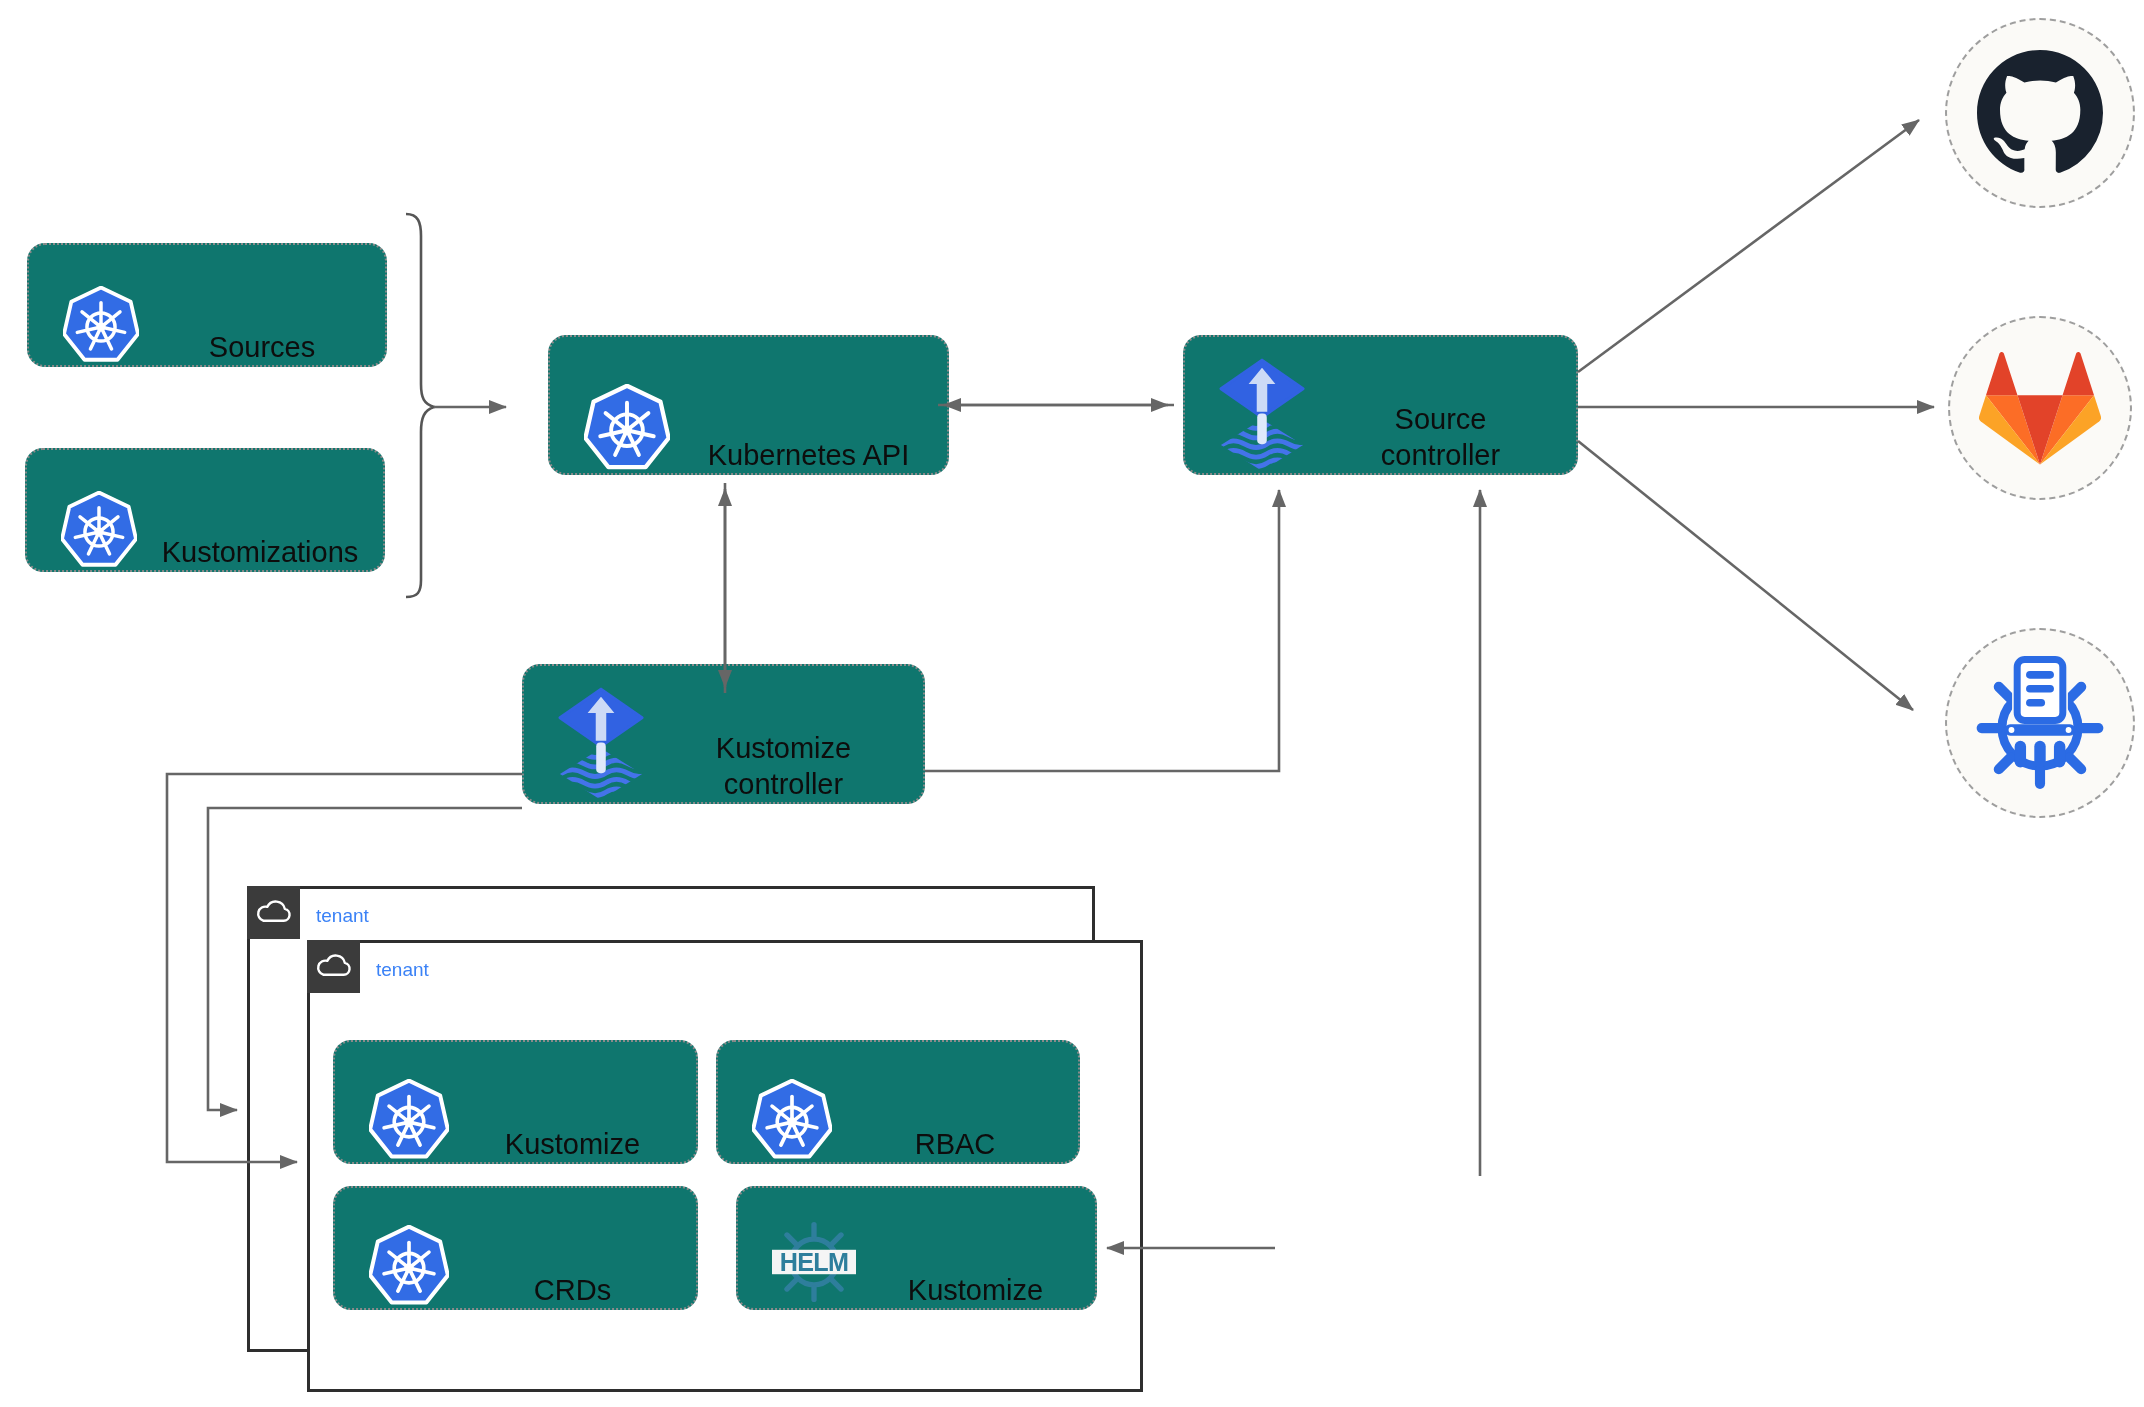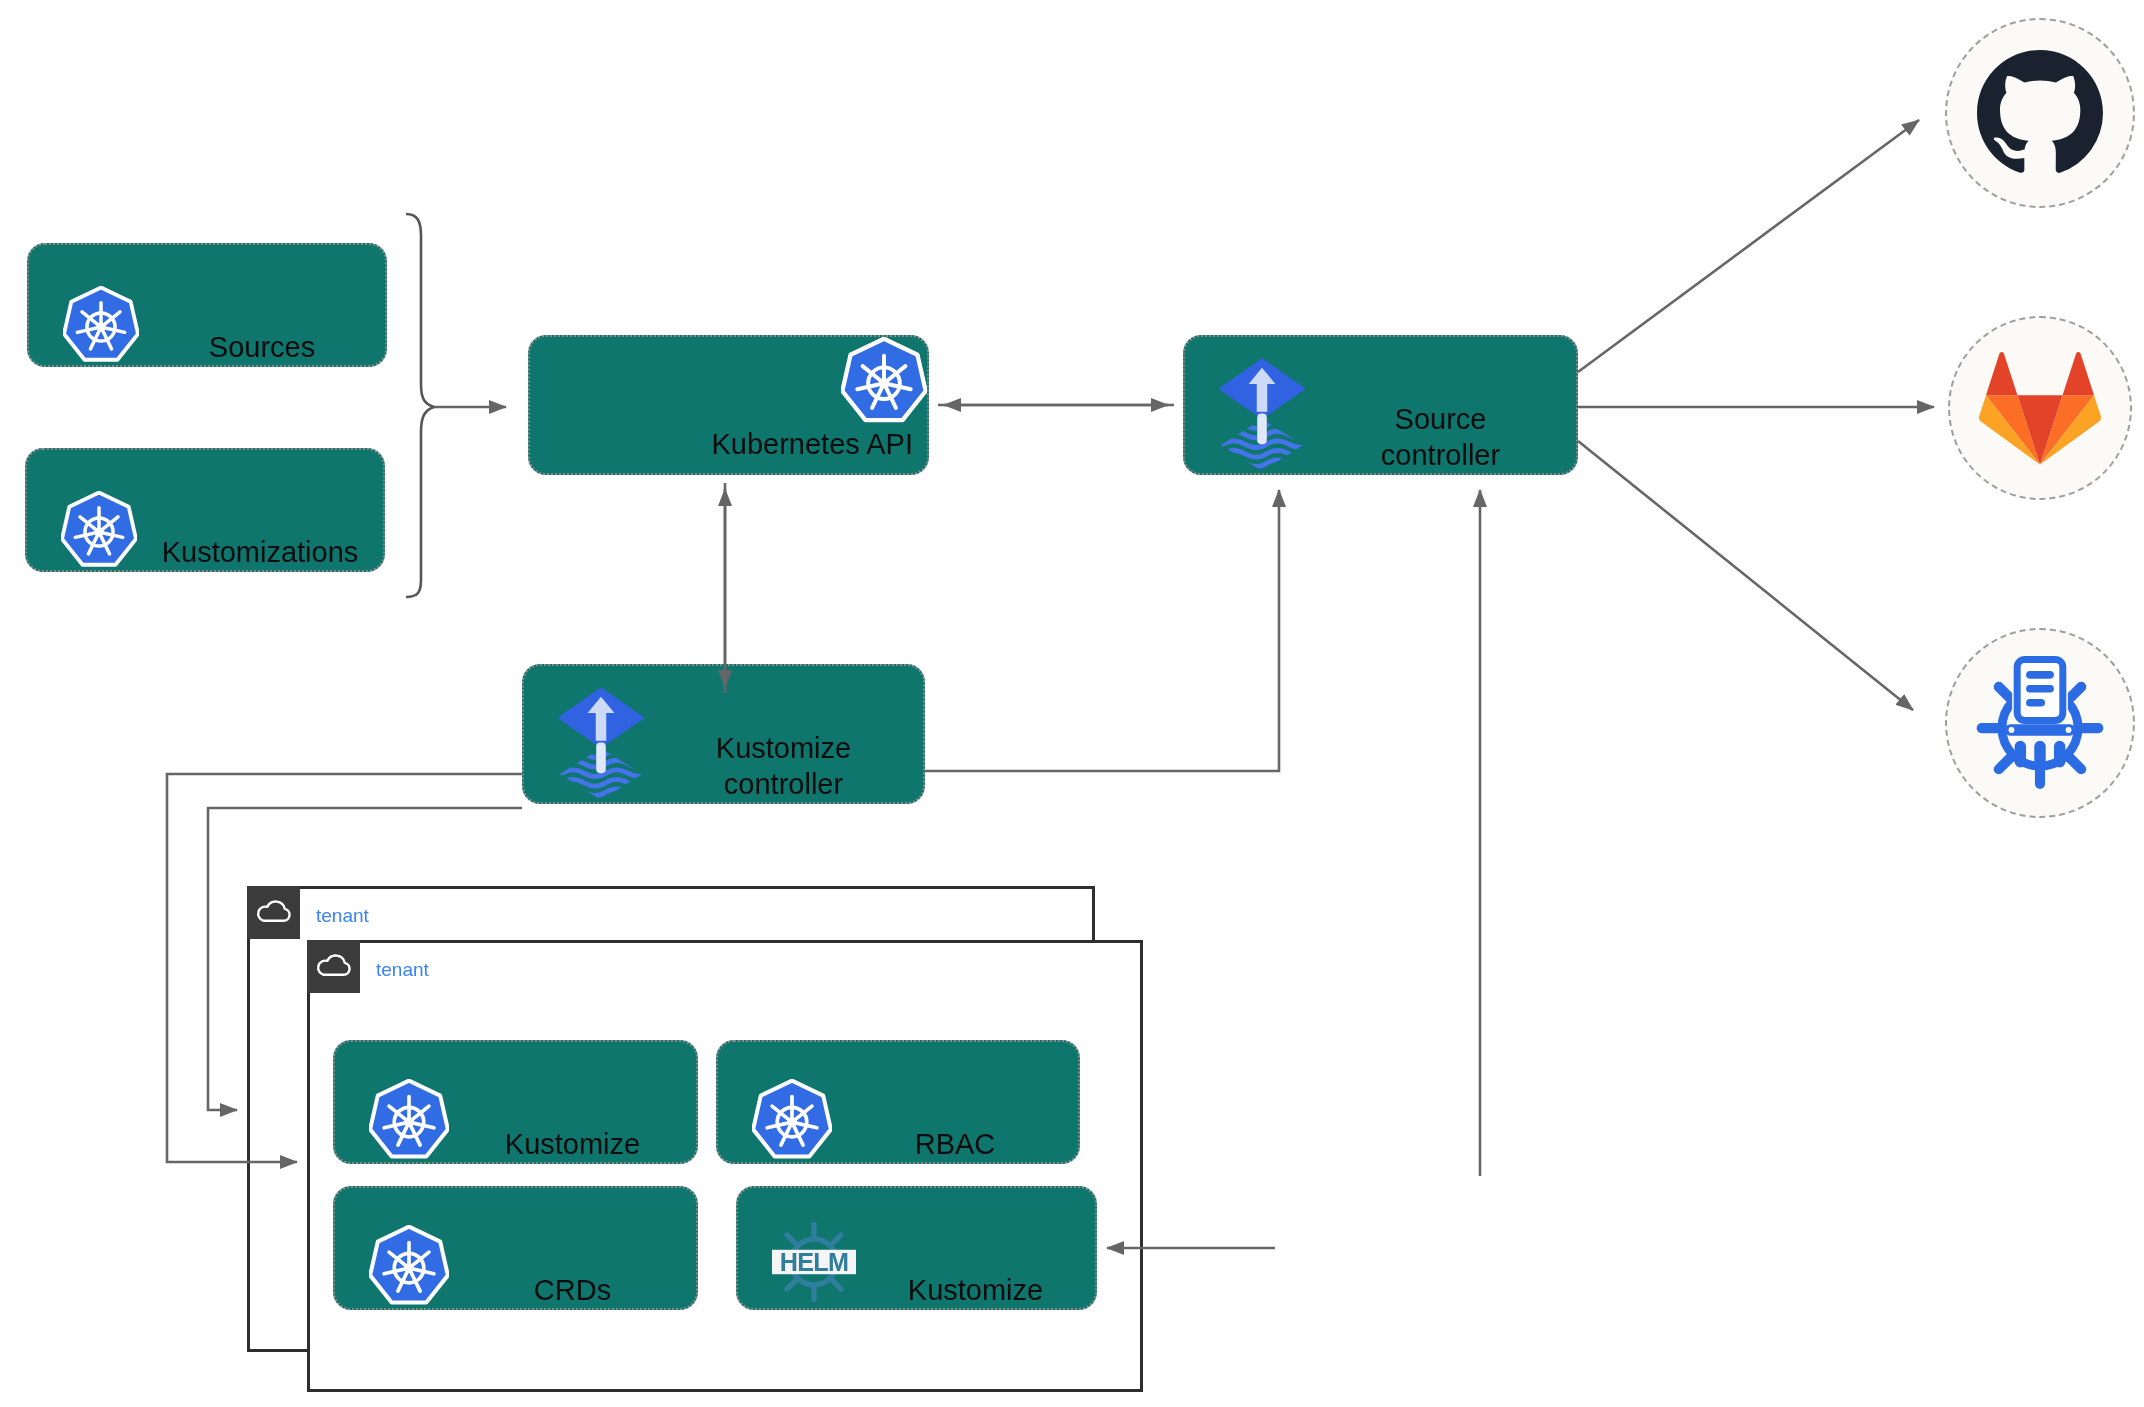--- a/index.html
+++ b/index.html
@@ -12,21 +12,21 @@
   
   .node { position:absolute; z-index:3; display:flex; align-items:flex-end;
           background:#0f766e; border:2px dotted #8a8a8a; border-radius:18px;
           box-sizing:border-box; }
   .node .icon { flex:none; display:flex; align-items:center; justify-content:center; margin-left:34px; }
   .node .label { flex:1; text-align:center; font-size:29px; color:#0d0d0d; line-height:1.25; padding:0 14px; }
   .node.two .label > span { display:inline-block; max-width:185px;margin-top:17px; }
 
   #n-sources        { left:27px;   top:243px;  width:360px; height:124px; }
   #n-kustomizations { left:25px;   top:448px;  width:360px; height:124px; }
-  #n-k8s-api        { left:528px;  top:335px;  width:401px; height:140px;flex-direction:column; }
+  #n-k8s-api        { left:548px;  top:335px;  width:401px; height:140px; }
   #n-source-ctrl    { left:1183px; top:335px;  width:395px; height:140px; }
   #n-kustomize-ctrl { left:522px;  top:664px;  width:403px; height:140px; }
   #n-helm-ctrl      { left:1275px; top:1178px; width:398px; height:139px; }
   #n-namespaces     { left:333px;  top:1040px; width:365px; height:124px; z-index:4; }
   #n-rbac           { left:716px;  top:1040px; width:364px; height:124px; z-index:4; }
   #n-crds           { left:333px;  top:1186px; width:365px; height:124px; z-index:4; }
   #n-releases       { left:736px;  top:1186px; width:361px; height:124px; z-index:4; }
 
   
   .tenant { position:absolute; background:#ffffff; border:3px solid #2e2e2e; box-sizing:border-box; }

